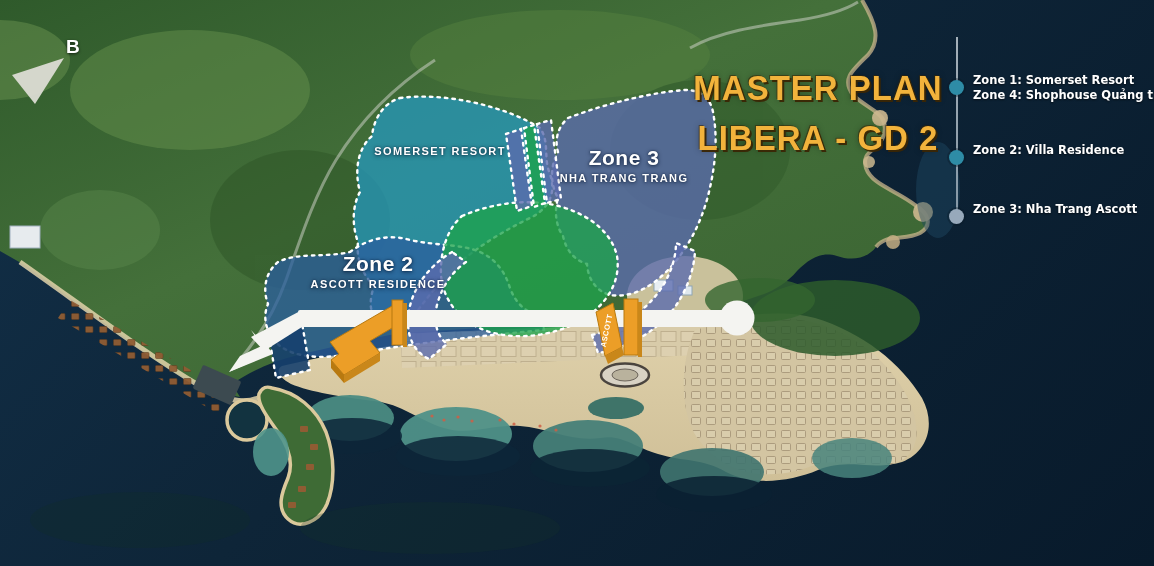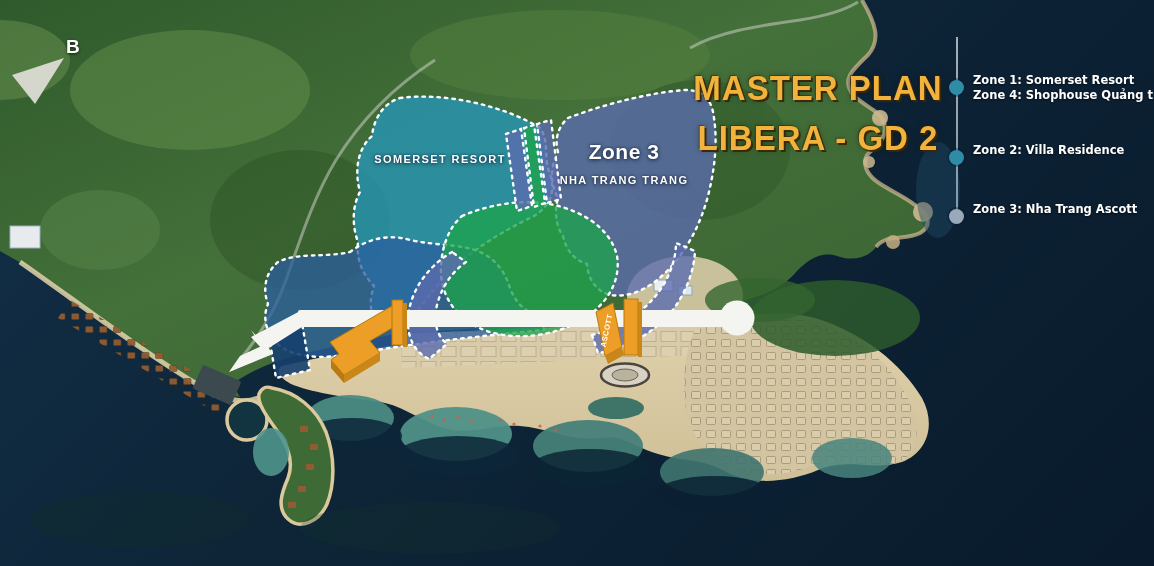--- a/index.html
+++ b/index.html
@@ -22,23 +22,23 @@
     background:linear-gradient(#cad3da,#9fb0bd);opacity:.8;}
   .legend-dot{position:absolute;left:3px;width:15px;height:15px;border-radius:50%;
     box-shadow:0 0 0 2px rgba(10,25,40,.35);}
   .legend-item{position:absolute;left:27px;color:#fff;font-size:11.5px;font-weight:700;
     line-height:14.5px;white-space:nowrap;text-shadow:0 1px 2px rgba(0,0,0,.6);
     font-family:"DejaVu Sans","Liberation Sans",sans-serif;}
   
   .zone-label{position:absolute;text-align:center;color:#fff;
     text-shadow:0 1px 4px rgba(5,20,45,.75),0 0 2px rgba(5,20,45,.6);}
   .zone-label .zl-title{font-size:21px;font-weight:700;letter-spacing:.5px;}
-  .zone-label .zl-sub{font-size:11px;font-weight:700;letter-spacing:1.4px;margin-top:10px;}
+  .zone-label .zl-sub{font-size:11px;font-weight:700;letter-spacing:1.4px;margin-top:2px;}
   .zl-1{left:355px;top:143px;width:170px;}
-  .zl-3{left:539px;top:140px;width:170px;}
+  .zl-3{left:539px;top:146px;width:170px;}
   .zl-2{left:283px;top:252px;width:190px;}
   
   .compass-label{position:absolute;left:66px;top:36px;color:#fff;font-size:19px;font-weight:700;
     text-shadow:0 1px 3px rgba(0,0,0,.7);}
 </style>
 </head>
 <body>
 
 <div class="canvas">
 
@@ -245,20 +245,24 @@
     <div>LIBERA - GD 2</div>
   </div>
 
   <div class="zone-label zl-1">
     <div class="zl-sub">SOMERSET RESORT</div>
   </div>
   <div class="zone-label zl-3">
     <div class="zl-title">Zone 3</div>
     <div class="zl-sub">NHA TRANG TRANG</div>
   </div>
+  <div class="zone-label zl-2">
+    <div class="zl-title">Zone 2</div>
+    <div class="zl-sub">ASCOTT RESIDENCE</div>
+  </div>
 
   <div class="legend">
     <div class="legend-line"></div>
     <div class="legend-dot" style="top: 50px; background: rgb(46, 140, 166);"></div>
     <div class="legend-dot" style="top: 120px; background: rgb(46, 140, 166);"></div>
     <div class="legend-dot" style="top: 179px; background: rgb(151, 169, 187);"></div>
     <div class="legend-item" style="top:43px">
       <div>Zone 1: Somerset Resort</div>
       <div>Zone 4: Shophouse Quảng trường</div>
     </div>

